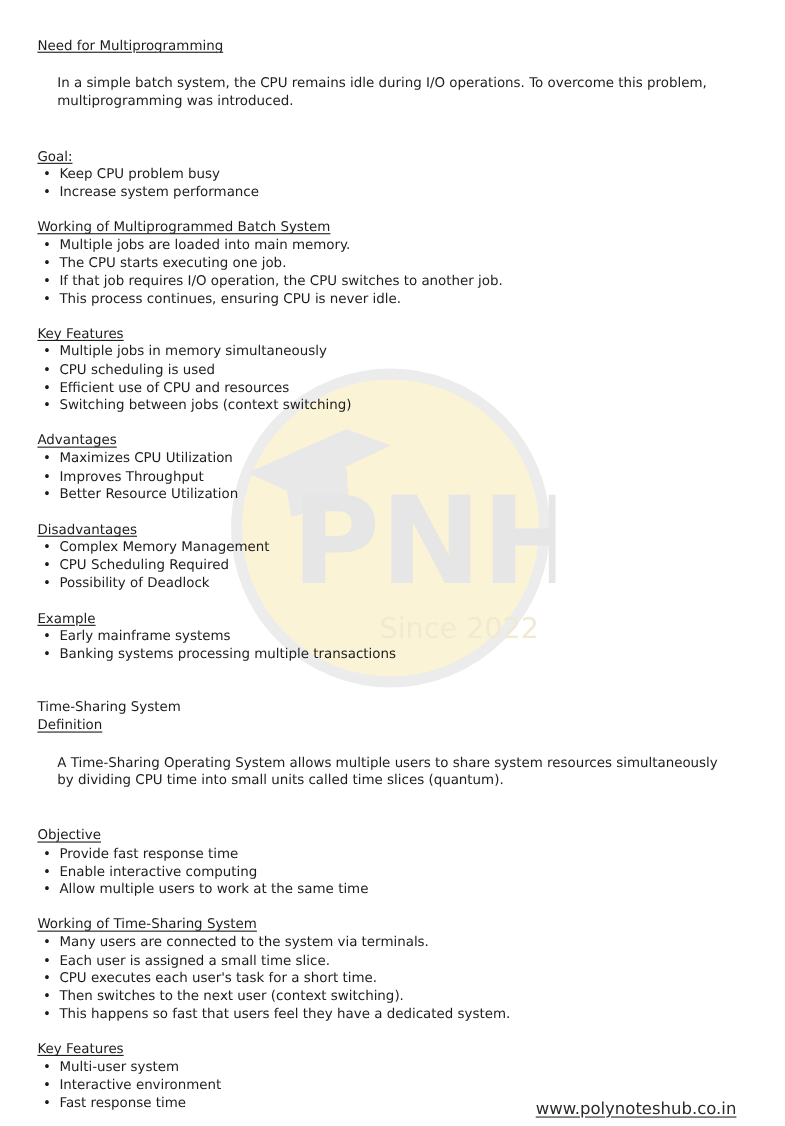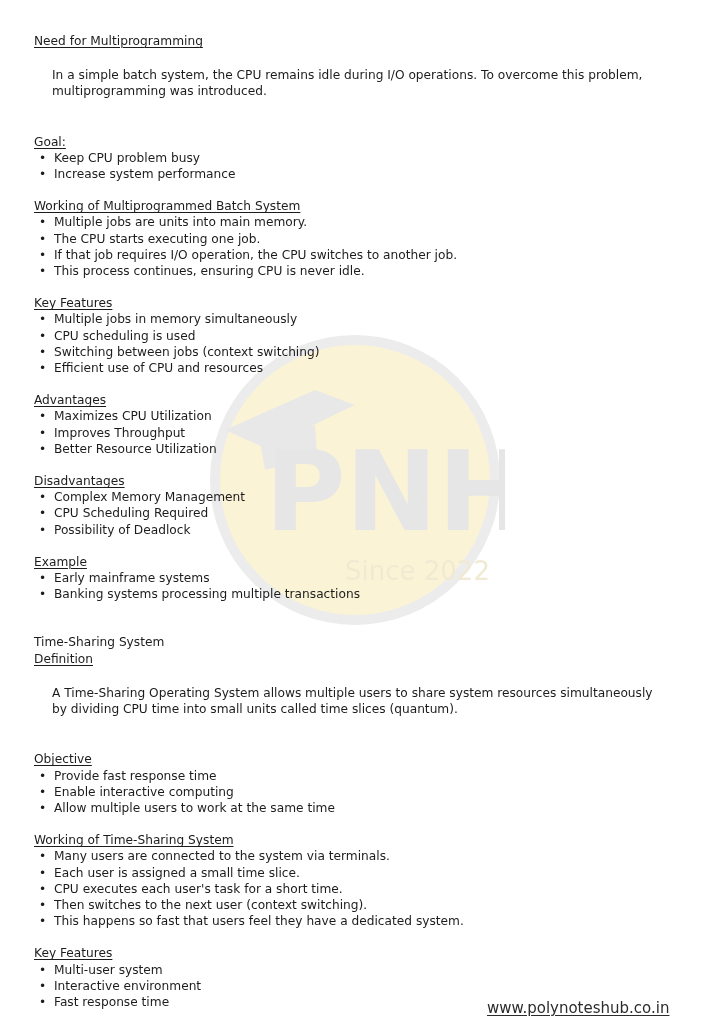--- a/index.html
+++ b/index.html
@@ -48,35 +48,35 @@
     <ul>
       <li>Keep CPU problem busy</li>
       <li>Increase system performance</li>
     </ul>
   </div>
   <div class="gap"></div>
 
   <div>
     <div class="heading">Working of Multiprogrammed Batch System</div>
     <ul>
-      <li>Multiple jobs are units into main memory.</li>
+      <li>Multiple jobs are loaded into main memory.</li>
       <li>The CPU starts executing one job.</li>
       <li>If that job requires I/O operation, the CPU switches to another job.</li>
       <li>This process continues, ensuring CPU is never idle.</li>
     </ul>
   </div>
   <div class="gap"></div>
 
   <div>
     <div class="heading">Key Features</div>
     <ul>
       <li>Multiple jobs in memory simultaneously</li>
       <li>CPU scheduling is used</li>
+      <li>Efficient use of CPU and resources</li>
       <li>Switching between jobs (context switching)</li>
-      <li>Efficient use of CPU and resources</li>
     </ul>
   </div>
   <div class="gap"></div>
 
   <div>
     <div class="heading">Advantages</div>
     <ul>
       <li>Maximizes CPU Utilization</li>
       <li>Improves Throughput</li>
       <li>Better Resource Utilization</li>

